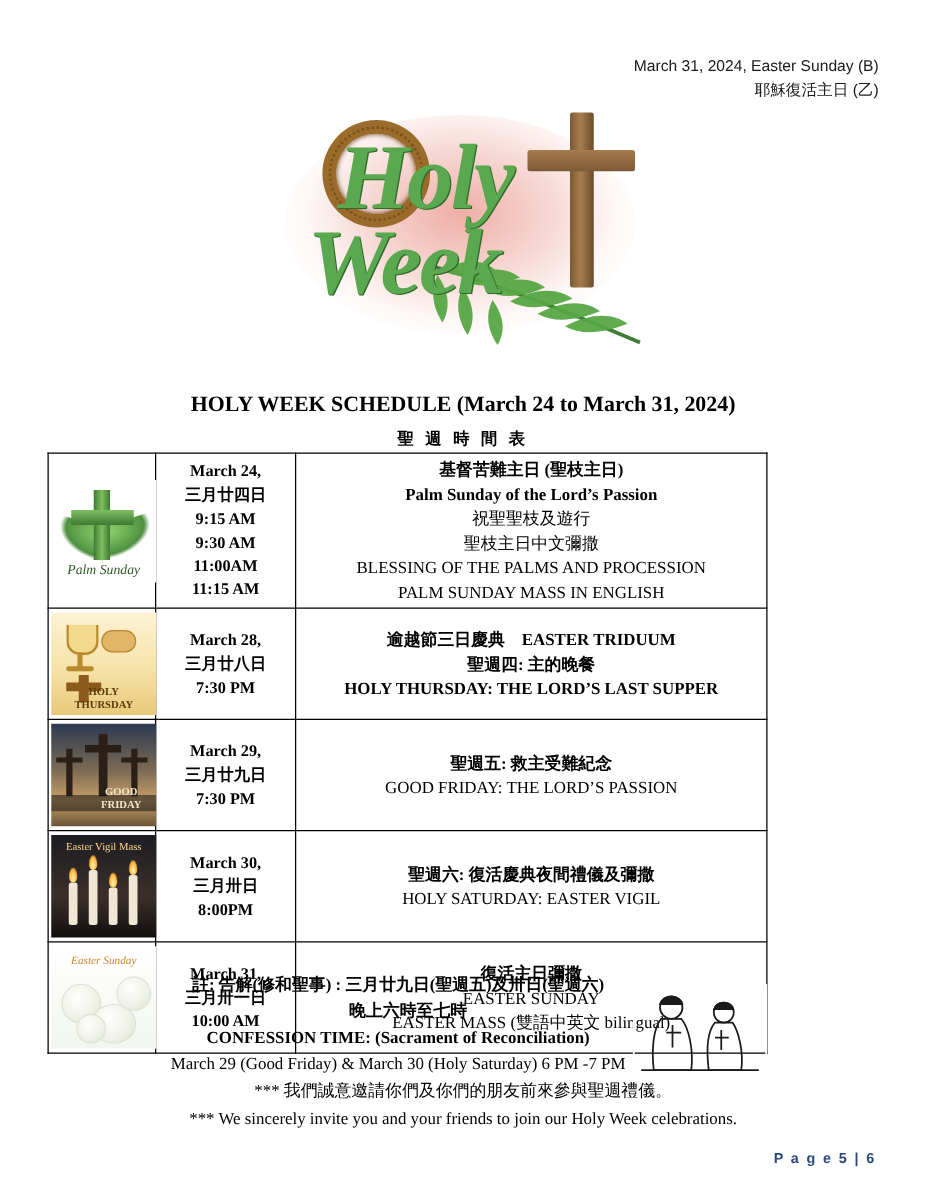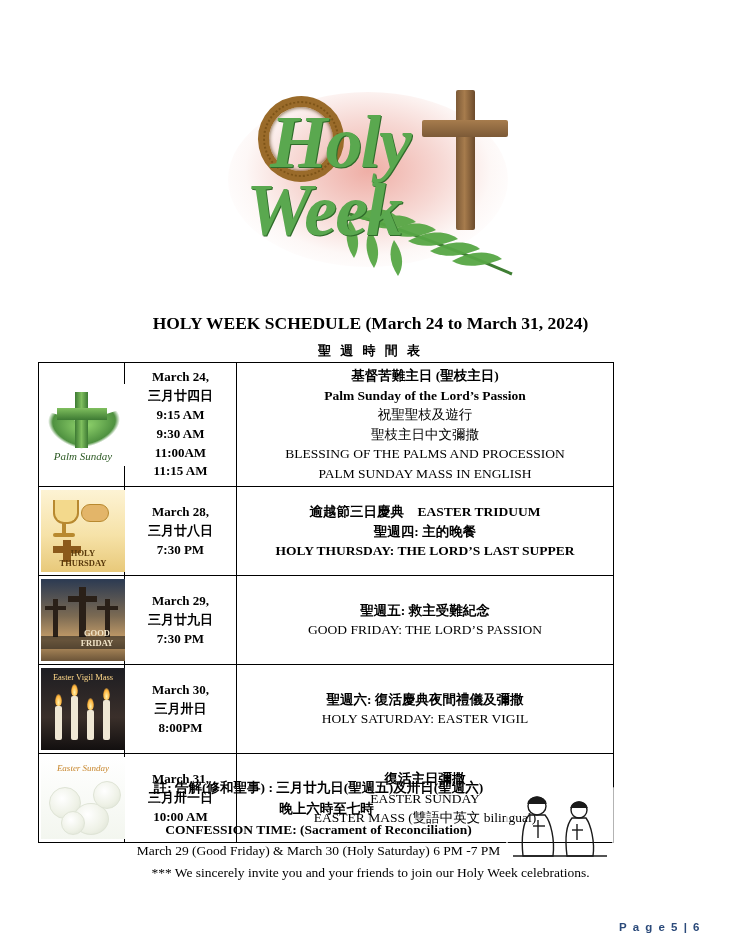--- a/index.html
+++ b/index.html
@@ -342,20 +342,24 @@
     letter-spacing: 1.5px;
     color: #2b4a7a;
     font-weight: bold;
   }
 </style>
 </head>
 <body>
 
 <div class="page">
 
+  <div class="doc-header">
+    <div>March 31, 2024, Easter Sunday (B)</div>
+    <div>耶穌復活主日 (乙)</div>
+  </div>
 
   <div class="banner">
     <div class="banner-art">
       <div class="banner-glow"></div>
       <div class="crown"></div>
       <div class="cross">
         <div class="v"></div>
         <div class="h"></div>
       </div>
       <div class="palm">
@@ -540,17 +544,18 @@
   </div>
 
   <div class="notes">
     <div class="n1">註: 告解(修和聖事) :   三月廿九日(聖週五)及卅日(聖週六)</div>
     <div class="n2">晚上六時至七時</div>
     <div class="n3">CONFESSION TIME: (Sacrament of Reconciliation)</div>
     <div class="n4">March 29 (Good Friday) &amp; March 30 (Holy Saturday) 6 PM -7 PM</div>
   </div>
 
   <div class="invite">
+    <div>*** 我們誠意邀請你們及你們的朋友前來參與聖週禮儀。</div>
     <div class="line2">*** We sincerely invite you and your friends to join our Holy Week celebrations.</div>
   </div>
 
   <div class="page-footer">P a g e  5 | 6</div>
 </div>
 
 </body></html>

